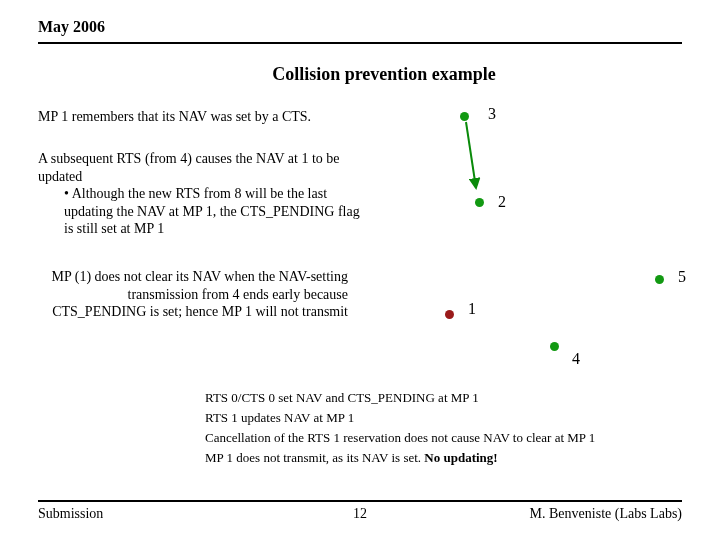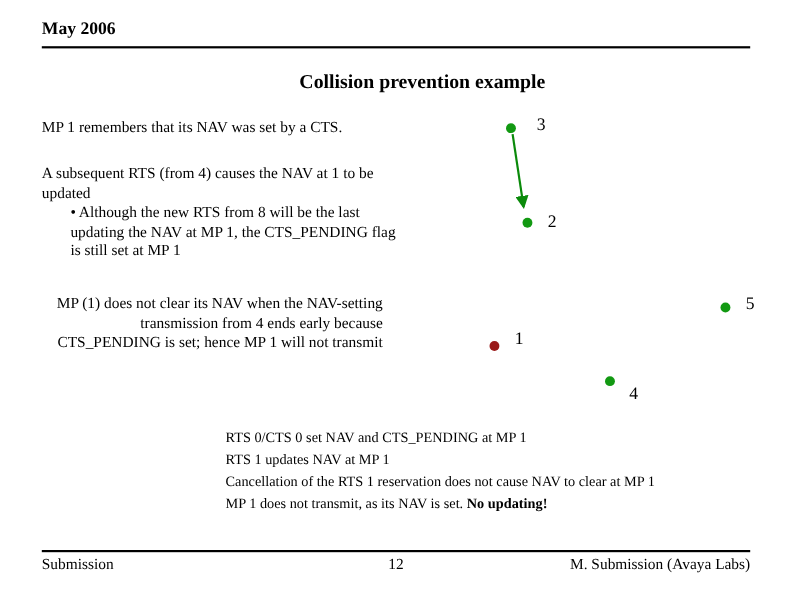--- a/index.html
+++ b/index.html
@@ -166,16 +166,16 @@
     <div>Cancellation of the RTS 1 reservation does not cause NAV to clear at MP 1</div>
     <div>
       <span>MP 1 does not transmit, as its NAV is set. </span><b>No updating!</b>
     </div>
   </div>
 
   <div class="footer-rule"></div>
   <div class="footer">
     <span>Submission</span>
     <span class="center">12</span>
-    <span>M. Submission (Avaya Labs)</span>
+    <span>M. Benveniste (Labs Labs)</span>
   </div>
 
 </div>
 
 </body></html>

